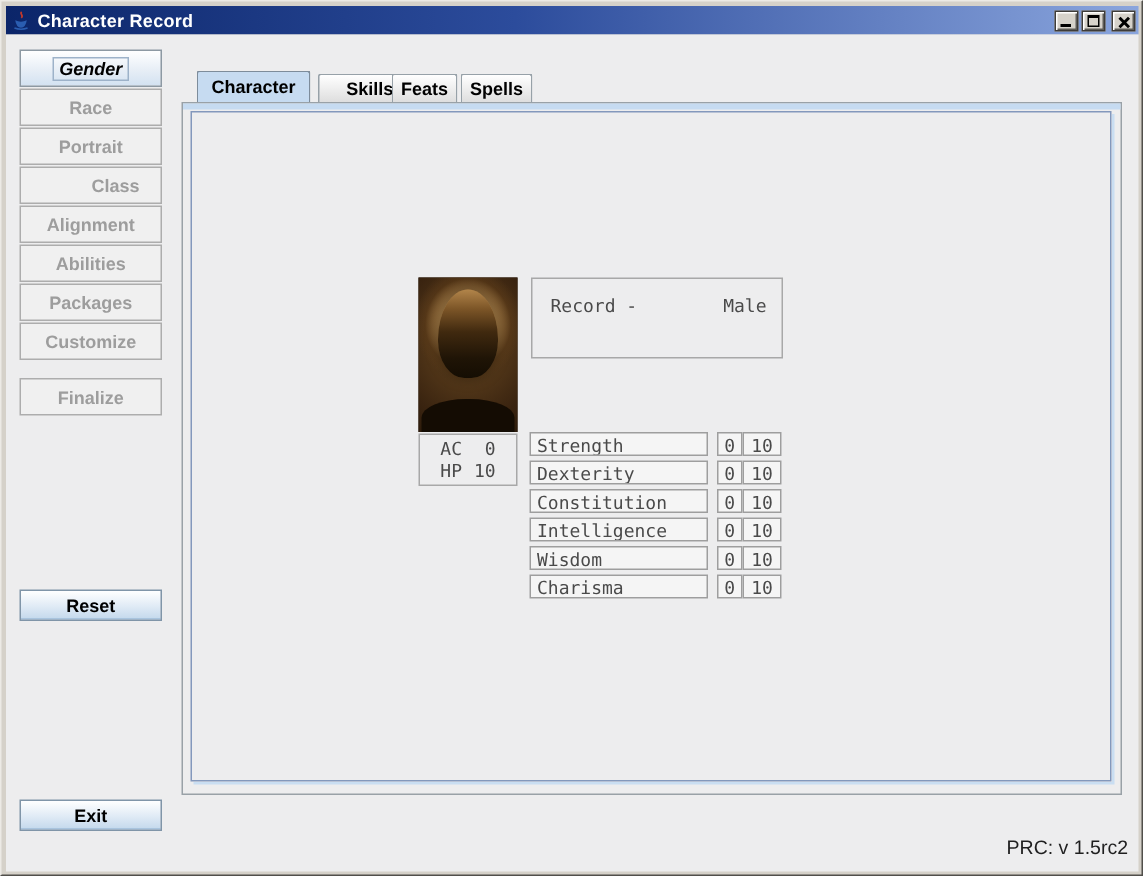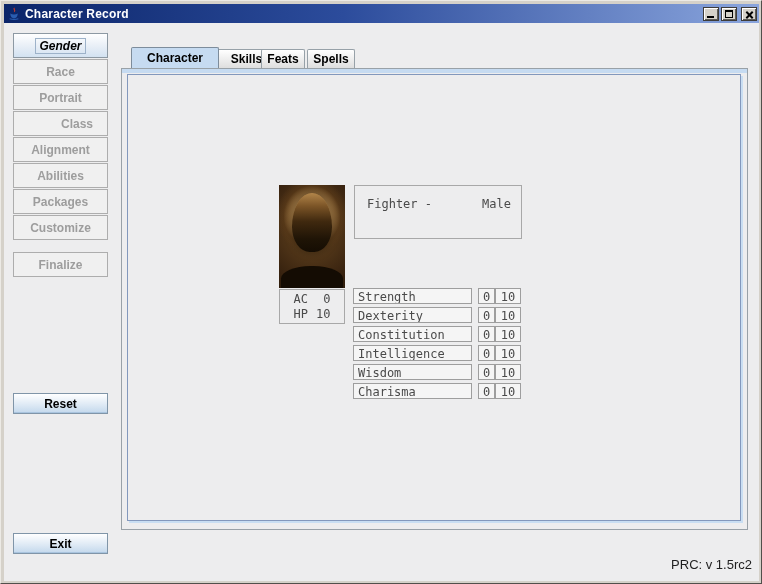--- a/index.html
+++ b/index.html
@@ -150,21 +150,21 @@
   <button class="abs side-btn" style="top:84px;">Portrait</button>
   <button class="abs side-btn" style="top:110px;padding-left:39px;">Class</button>
   <button class="abs side-btn" style="top:136px;">Alignment</button>
   <button class="abs side-btn" style="top:162px;">Abilities</button>
   <button class="abs side-btn" style="top:188px;">Packages</button>
   <button class="abs side-btn" style="top:214px;">Customize</button>
   <button class="abs side-btn" style="top:251px;">Finalize</button>
   <button class="abs side-btn action" style="top:392px;">Reset</button>
   <button class="abs side-btn action" style="top:532px;">Exit</button>
 
-  <div class="abs tab selected" style="left:130px;width:88px;">Character</div>
+  <div class="abs tab selected" style="left:130px;width:76px;">Character</div>
   <div class="abs tab" style="left:211px;width:69px;">Skills</div>
   <div class="abs tab" style="left:260px;width:44px;">Feats</div>
   <div class="abs tab" style="left:306px;width:48px;">Spells</div>
 
   <div class="abs tab-content">
     <div class="abs tab-strip"></div>
   </div>
   <div class="abs inner-panel"></div>
 
   <div class="abs portrait">
@@ -178,21 +178,21 @@
       <span class="val">0</span>
     </span>
     <span class="statline">
       <span>HP</span>
       <span class="val">10</span>
     </span>
   </div>
 
   <div class="abs infobox mono">
     <div class="infoline2">
-      <span>Fighter -</span>
+      <span>Record -</span>
       <span>Male</span>
     </div>
   </div>
 
   <div class="abs field name mono" style="top:287px;">Strength</div>
   <div class="abs field mod  mono" style="top:287px;">0</div>
   <div class="abs field score mono" style="top:287px;">10</div>
 
   <div class="abs field name mono" style="top:306px;">Dexterity</div>
   <div class="abs field mod  mono" style="top:306px;">0</div>

